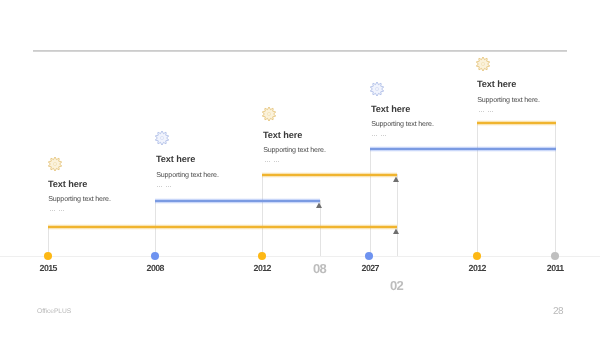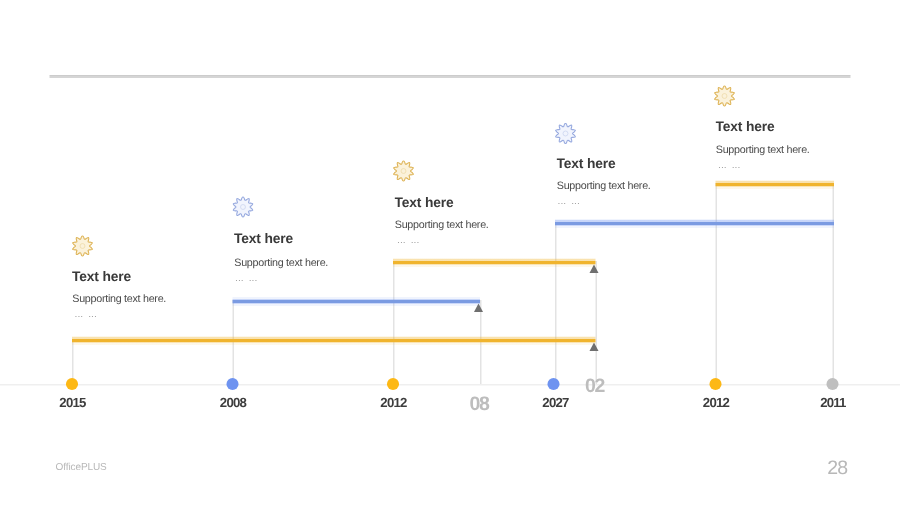--- a/index.html
+++ b/index.html
@@ -44,21 +44,21 @@
   .card .title{font-size:9.2px;font-weight:bold;color:#3a3a3a;
                line-height:10px;white-space:nowrap;letter-spacing:-0.1px;}
   .card .sub{font-size:7.15px;font-weight:normal;color:#4a4a4a;
              line-height:9px;white-space:nowrap;letter-spacing:-0.18px;text-indent:0.18px;}
   .card .ellipsis{font-size:4.5px;color:#9d9d9d;line-height:9px;font-weight:bold;
                   white-space:nowrap;letter-spacing:0.7px;word-spacing:1.3px;}
 
   #brand{position:absolute;left:37.4px;top:308.3px;font-size:6.7px;color:#b8b8b8;
          letter-spacing:-0.07px;white-space:nowrap;line-height:7px;}
   #pageno{position:absolute;left:550.9px;top:307.9px;width:12px;text-align:right;
-          font-size:13px;color:#b8b8b8;white-space:nowrap;line-height:7px;
+          font-size:10px;color:#b8b8b8;white-space:nowrap;line-height:7px;
           letter-spacing:-0.55px;text-indent:0.55px;}
 </style>
 </head>
 <body>
 
 <div id="slide">
 
   <svg width="0" height="0" style="position:absolute">
     <defs>
       <path id="gearpath" d="M10.00,0.10C10.36,0.10 10.79,0.96 11.07,1.50C11.36,2.03 11.47,2.96 11.72,3.31C11.96,3.65 12.14,3.71 12.54,3.58C12.95,3.44 13.58,2.75 14.13,2.49C14.67,2.23 15.53,1.78 15.82,1.99C16.11,2.20 15.95,3.15 15.87,3.75C15.78,4.35 15.33,5.17 15.32,5.60C15.32,6.02 15.43,6.17 15.83,6.30C16.24,6.42 17.16,6.24 17.75,6.35C18.35,6.46 19.30,6.60 19.42,6.94C19.53,7.28 18.84,7.96 18.42,8.39C18.00,8.83 17.15,9.23 16.90,9.57C16.64,9.91 16.64,10.09 16.90,10.43C17.15,10.77 18.00,11.17 18.42,11.61C18.84,12.04 19.53,12.72 19.42,13.06C19.30,13.40 18.35,13.54 17.75,13.65C17.16,13.76 16.24,13.58 15.83,13.70C15.43,13.83 15.32,13.98 15.32,14.40C15.33,14.83 15.78,15.65 15.87,16.25C15.95,16.85 16.11,17.80 15.82,18.01C15.53,18.22 14.67,17.77 14.13,17.51C13.58,17.25 12.95,16.56 12.54,16.42C12.14,16.29 11.96,16.35 11.72,16.69C11.47,17.04 11.36,17.97 11.07,18.50C10.79,19.04 10.36,19.90 10.00,19.90C9.64,19.90 9.21,19.04 8.93,18.50C8.64,17.97 8.53,17.04 8.28,16.69C8.04,16.35 7.86,16.29 7.46,16.42C7.05,16.56 6.42,17.25 5.87,17.51C5.33,17.77 4.47,18.22 4.18,18.01C3.89,17.80 4.05,16.85 4.13,16.25C4.22,15.65 4.67,14.83 4.68,14.40C4.68,13.98 4.57,13.83 4.17,13.70C3.76,13.58 2.84,13.76 2.25,13.65C1.65,13.54 0.70,13.40 0.58,13.06C0.47,12.72 1.16,12.04 1.58,11.61C2.00,11.17 2.85,10.77 3.10,10.43C3.36,10.09 3.36,9.91 3.10,9.57C2.85,9.23 2.00,8.83 1.58,8.39C1.16,7.96 0.47,7.28 0.58,6.94C0.70,6.60 1.65,6.46 2.25,6.35C2.84,6.24 3.76,6.42 4.17,6.30C4.57,6.17 4.68,6.02 4.68,5.60C4.67,5.17 4.22,4.35 4.13,3.75C4.05,3.15 3.89,2.20 4.18,1.99C4.47,1.78 5.33,2.23 5.87,2.49C6.42,2.75 7.05,3.44 7.46,3.58C7.86,3.71 8.04,3.65 8.28,3.31C8.53,2.96 8.64,2.03 8.93,1.50C9.21,0.96 9.64,0.10 10.00,0.10Z"></path>
@@ -101,21 +101,21 @@
   <div class="node" style="left:551.3px;top:252.2px;background:#bfbfbf"></div>
 
   <div class="ytick" style="left:17.5px;top:263.2px;width:60px">2015</div>
   <div class="ytick" style="left:125px;top:263.2px;width:60px">2008</div>
   <div class="ytick" style="left:232px;top:263.2px;width:60px">2012</div>
   <div class="ytick" style="left:339.5px;top:263.2px;width:60px">2027</div>
   <div class="ytick" style="left:447px;top:263.2px;width:60px">2012</div>
   <div class="ytick" style="left:525px;top:263.2px;width:60px">2011</div>
 
   <div class="mtick" style="left:289.1px;top:264px;width:60px">08</div>
-  <div class="mtick" style="left:365.6px;top:252px;width:60px">02</div>
+  <div class="mtick" style="left:365.6px;top:281px;width:60px">02</div>
 
   <div class="card" style="left:0;top:0">
     <svg class="gear" width="14" height="14" viewBox="0 0 20 20" style="position:absolute;left:48.05px;top:157.30px">
       <use href="#gearpath" fill="#fbf2db" stroke="#ddb253" stroke-width="1.0"></use>
       <circle cx="10" cy="10" r="2.35" fill="none" stroke="#eedcad" stroke-width="0.8"></circle>
     </svg>
     <div class="title" style="position:absolute;left:48.00px;top:178.90px">Text here</div>
     <div class="sub" style="position:absolute;left:48.15px;top:195.20px">Supporting text here.</div>
     <div class="ellipsis" style="position:absolute;left:49.70px;top:205.20px">... ...</div>
   </div>

